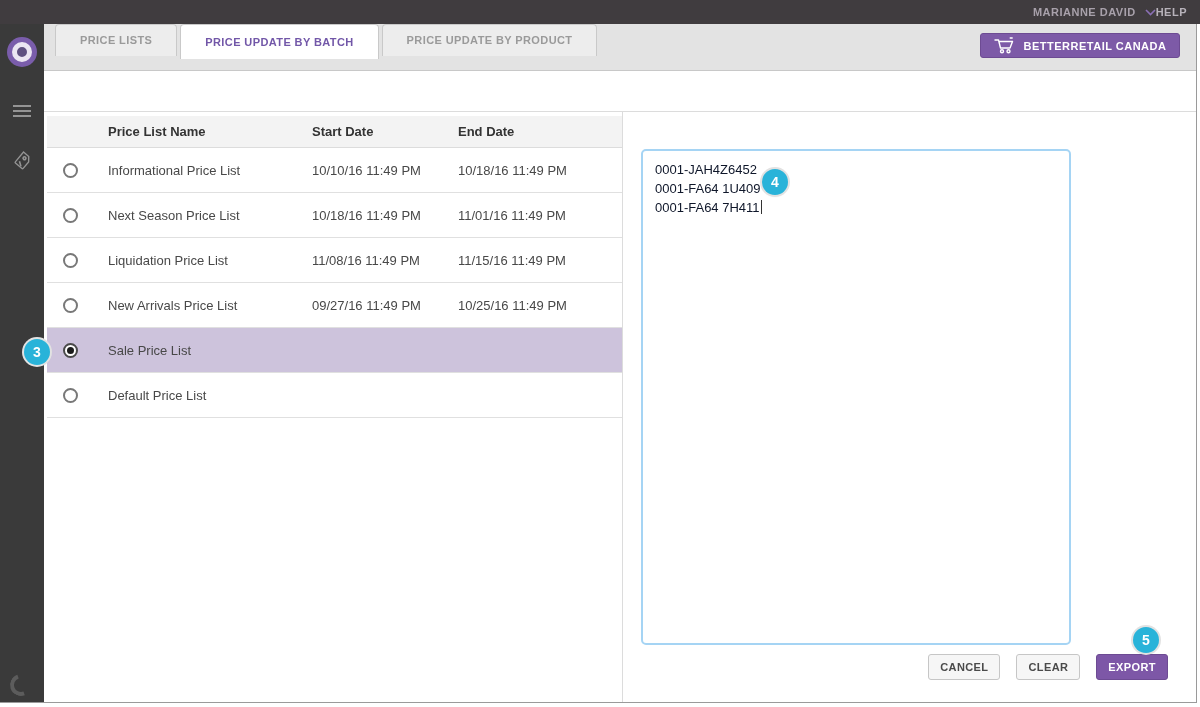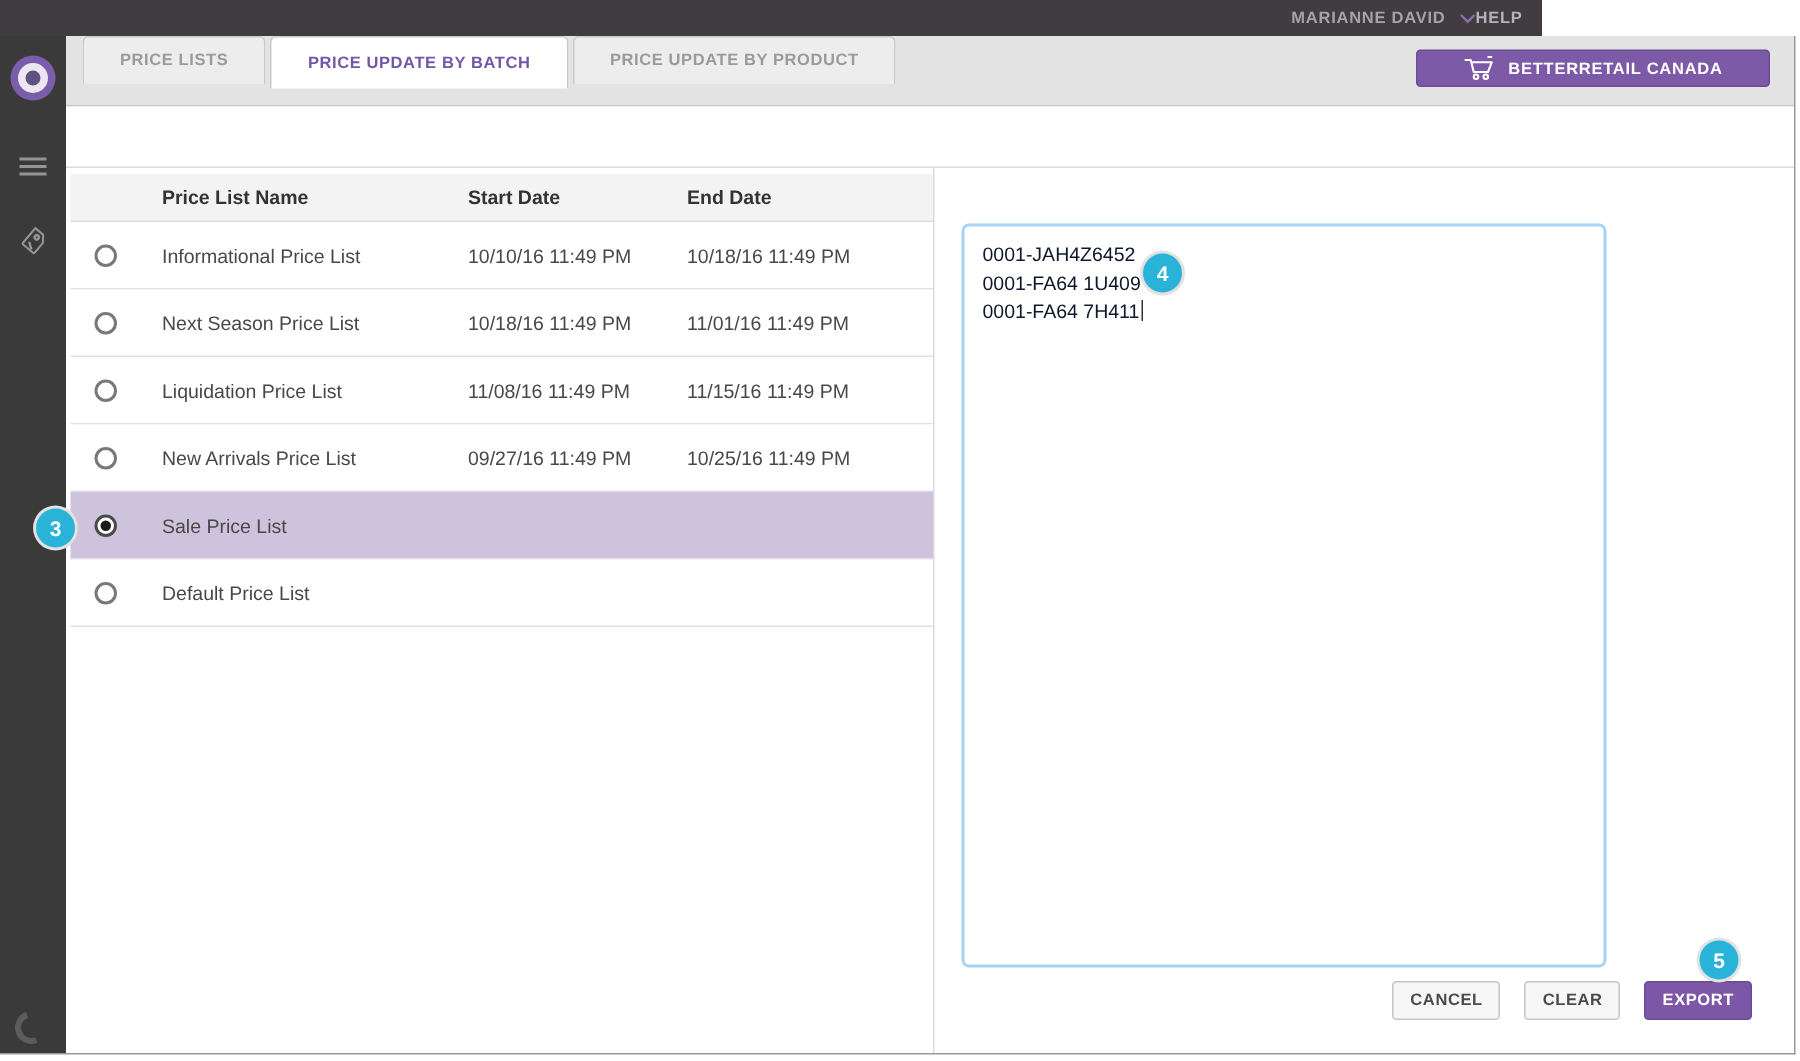--- a/index.html
+++ b/index.html
@@ -6,21 +6,21 @@
   html,body { width:1200px; height:707px; }
   body {
     font-family:"Liberation Sans", sans-serif;
     background:#ffffff;
     position:relative;
     overflow:hidden;
   }
 
   
   .topbar {
-    position:absolute; left:0; top:0; width:1028px; height:24px;
+    position:absolute; left:0; top:0; width:1200px; height:24px;
     background:#403c3f;
     display:flex; align-items:center; justify-content:flex-end;
     padding-right:13px;
   }
   .topbar .user {
     color:#a8a1ab; font-size:11px; font-weight:bold; letter-spacing:.5px;
     display:flex; align-items:center; cursor:pointer;
   }
   .topbar .user svg { margin-left:9px; }
   .topbar .help {
@@ -68,21 +68,21 @@
     background:#ededed; border:1px solid #c9c9c9; border-bottom:none;
     border-radius:4px 4px 0 0;
     font-size:11px; font-weight:bold; letter-spacing:.4px; color:#9a9a9a;
     cursor:pointer; white-space:nowrap;
   }
   .tab.active {
     height:35px; line-height:34px; background:#ffffff; color:#7257a8;
     margin-bottom:-1px; position:relative; z-index:2;
   }
   .store-btn {
-    position:absolute; right:16px; top:9px; height:25px; width:236px;
+    position:absolute; right:16px; top:9px; height:25px; width:200px;
     background:#7d5aa7; border:1px solid #6d4b93; border-radius:3px;
     color:#fff; font-size:11px; font-weight:bold; letter-spacing:.5px;
     display:flex; align-items:center; justify-content:center; gap:9px;
     cursor:pointer;
   }
 
   .content { flex:1; position:relative; background:#fff; }
   .panes {
     position:absolute; left:0; right:0; top:40px; bottom:0;
     border-top:1px solid #dcdcdc; display:flex;

